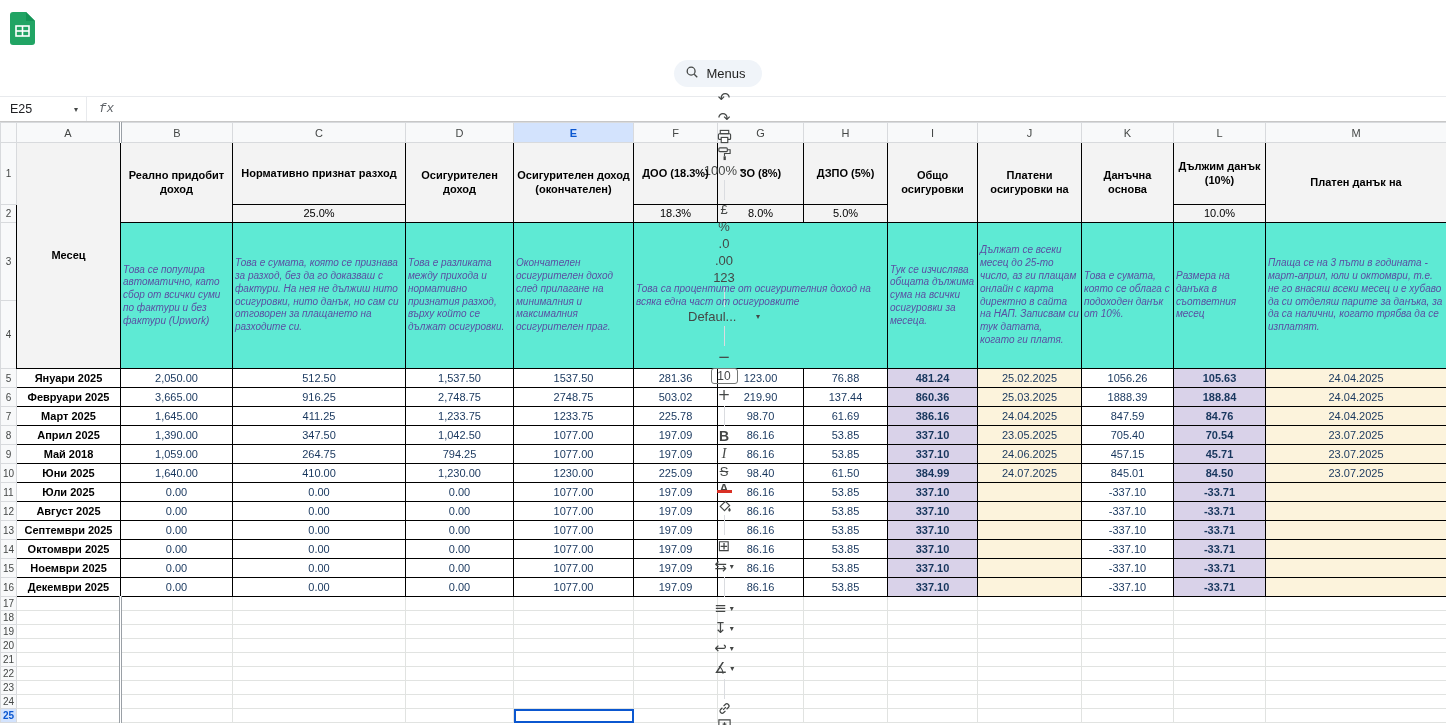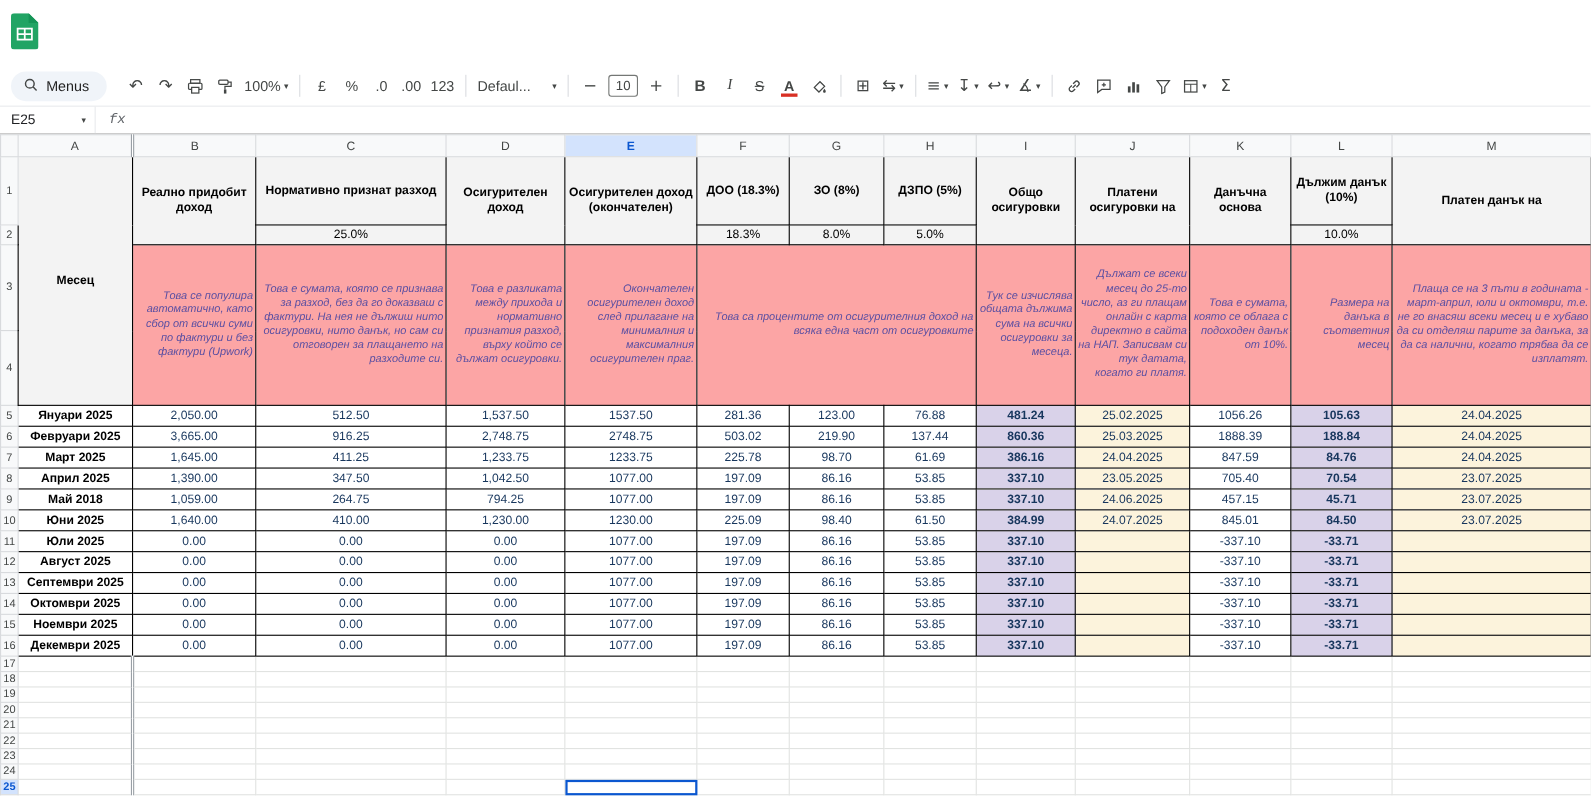--- a/index.html
+++ b/index.html
@@ -14,21 +14,21 @@
   .titlebar { display: flex; align-items: center; height: 60px; padding-left: 10px; }
   .logo { margin-right: 9px; cursor: pointer; }
   .tb-right { display: flex; flex-direction: column; }
   .title-row { display: flex; align-items: center; gap: 11px; height: 24px; }
   .doc-title { font-size: 15px; color: #202124; white-space: nowrap; }
   .title-icon { color: #5f6368; display: inline-flex; align-items: center; cursor: pointer; }
   .star-glyph { font-size: 15px; font-family: "DejaVu Sans", sans-serif; }
   .menu-bar { display: flex; align-items: center; height: 26px; margin-left: -8px; }
   .menu-item { padding: 3px 8px; font-size: 13.5px; border-radius: 4px; cursor: pointer; white-space: nowrap; }
   
-  .toolbar { display: flex; align-items: center; height: 36px; padding: 0 8px 0 10px; gap: 2px; }
+  .toolbar { display: flex; align-items: center; height: 36px; padding: 0 8px 0 10px; gap: 2px; flex-direction: column; }
   .menus-pill { display: flex; align-items: center; gap: 7px; background: #f0f4f9; border-radius: 16px; padding: 5px 16px 5px 11px; margin-right: 12px; font-size: 13px; color: #1f1f1f; cursor: pointer; }
   .tbtn { min-width: 25px; height: 25px; display: inline-flex; align-items: center; justify-content: center; border-radius: 4px; color: #444746; font-size: 13px; padding: 0 3px; cursor: pointer; white-space: nowrap; }
   .glyph { font-size: 15px; font-family: "DejaVu Sans", sans-serif; }
   .drop { display: inline-flex; align-items: center; gap: 3px; }
   .caret { font-size: 8px; color: #444746; font-family: "DejaVu Sans", sans-serif; }
   .sep { width: 1px; height: 20px; background: #dadce0; margin: 0 5px; flex: none; }
   .font-btn { width: 78px; justify-content: space-between; }
   .size-box { width: 27px; height: 20px; border: 1px solid #747775; border-radius: 3px; display: inline-flex; align-items: center; justify-content: center; font-size: 12px; color: #444746; cursor: text; margin: 0 2px; }
   .bold-btn { font-weight: bold; font-size: 14px; }
   .italic-btn { font-style: italic; font-family: "Liberation Serif", serif; font-size: 14px; }
@@ -46,21 +46,21 @@
   .col-letters th { height: 20px; background: #f8f9fa; border: 1px solid #d8dadd; font-size: 11px; font-weight: normal; color: #444746; cursor: pointer; }
   .col-letters th.sel { background: var(--selected-header-fill, #d3e3fd); color: #0b57d0; font-weight: bold; }
   .corner { background: #f8f9fa; }
   .rowhead { background: #f8f9fa; border: 1px solid #d8dadd; font-size: 10px; color: #444746; text-align: center; cursor: pointer; padding: 0 1px; }
   .rowhead.sel { background: var(--selected-header-fill, #d3e3fd); color: #0b57d0; font-weight: bold; }
   .frozen-edge { border-right: 3px double #9aa0a6 !important; }
   tr.h-r1 { height: 62px; } tr.h-r2 { height: 18px; } tr.h-r3 { height: 78px; } tr.h-r4 { height: 68px; }
   tr.h-data { height: 19px; } tr.h-empty { height: 14px; }
   .hcell { background: var(--header-fill, #f3f3f3); border: 1px solid #000; font-weight: bold; font-size: 11px; text-align: center; line-height: 1.25; color: #000; cursor: cell; }
   .pct { font-weight: normal; }
-  .desc { border: 1px solid #000; background: #fca5a5; font-style: italic; font-size: 10px; color: var(--desc-text, #5a4fa2); text-align: right; line-height: 1.28; padding: 2px 5px; cursor: cell; }
+  .desc { border: 1px solid #000; background: #5eead4; font-style: italic; font-size: 10px; color: var(--desc-text, #5a4fa2); text-align: left; line-height: 1.28; padding: 2px 5px; cursor: cell; }
   .dcell { border: 1px solid #000; font-size: 11px; text-align: center; color: var(--number-text, #17365d); white-space: nowrap; cursor: cell; }
   .dcell.month { font-weight: bold; color: #000; }
   .dcell.purple { background: var(--purple-fill, #d9d2e9); font-weight: bold; }
   .dcell.yellow { background: var(--yellow-fill, #fcf3dc); }
   .ecell { border: 1px solid #e1e3e1; cursor: cell; }
   .selected-cell { outline: 2px solid var(--selection-blue, #0b57d0); outline-offset: -2px; }
 </style>
 </head>
 <body>
 

